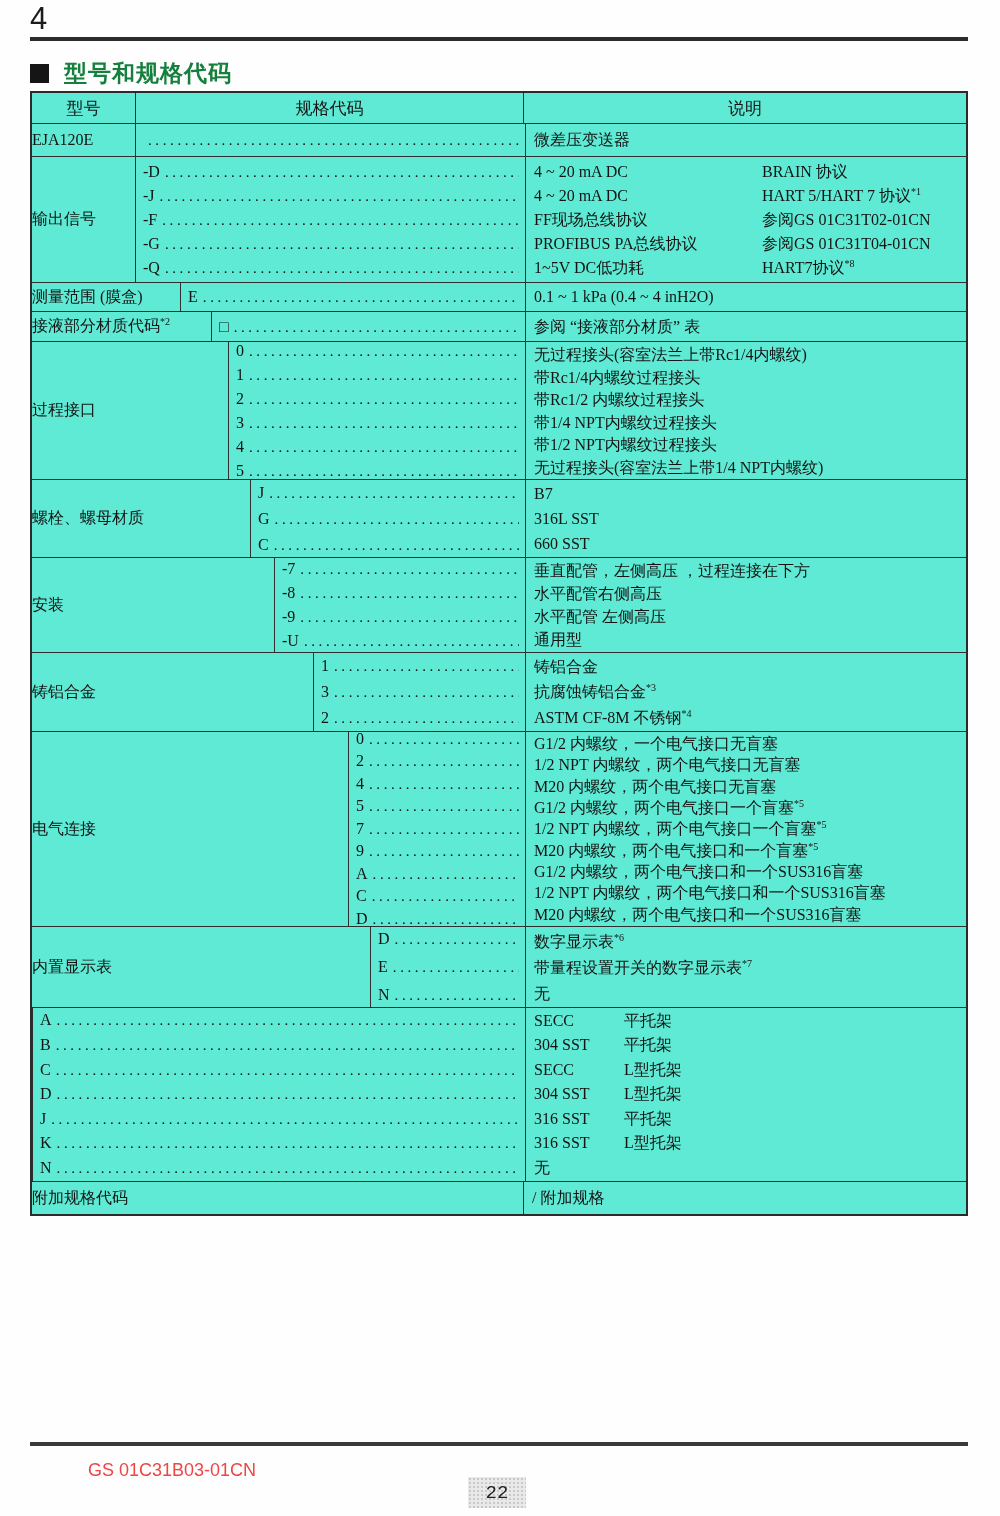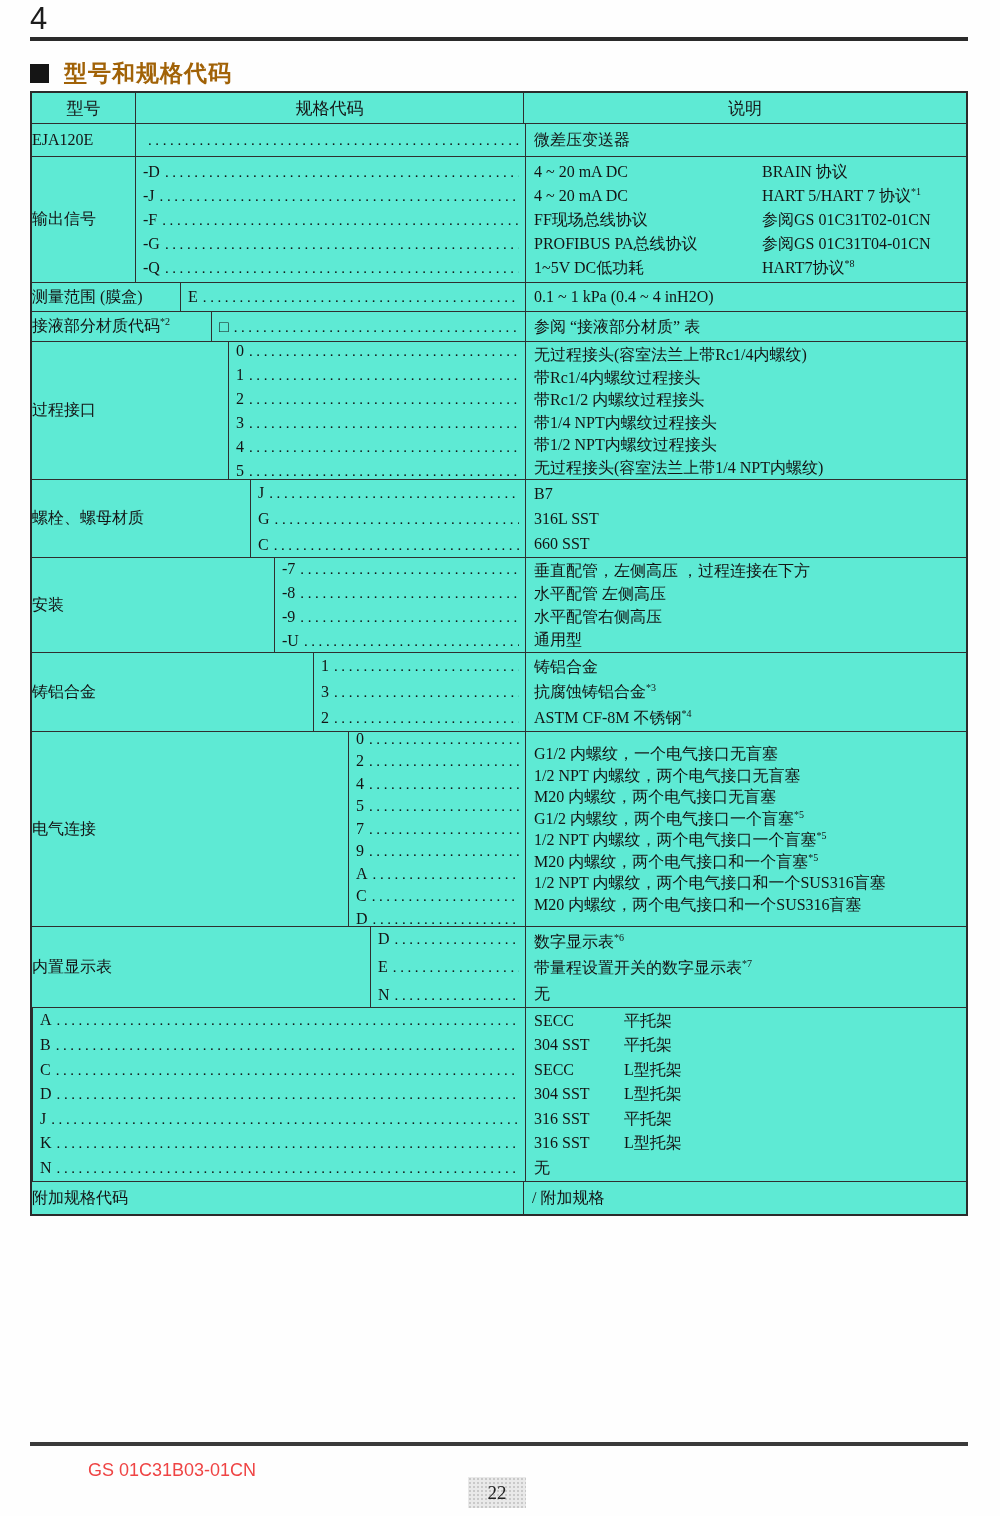--- a/index.html
+++ b/index.html
@@ -11,21 +11,21 @@
   
   .chapnum{
     position:absolute; left:30px; top:2px; font-size:31px; line-height:34px;
     font-family:"Liberation Sans","DejaVu Sans",sans-serif; color:#1c1c1c;
   }
   .chaprule{position:absolute; left:30px; top:37px; width:938px; height:4px; background:#2b2b2b;}
   .heading{position:absolute; left:30px; top:58px; display:flex; align-items:center; gap:15px;}
   .sq{width:19px; height:19px; background:#151515;}
   .heading h2{
     margin:0; font-size:23px; font-weight:bold; letter-spacing:1px;
-    font-family:"Liberation Sans","DejaVu Sans",sans-serif; color:#a16207;
+    font-family:"Liberation Sans","DejaVu Sans",sans-serif; color:#15803d;
   }
   
   .mtable{
     position:absolute; left:30px; top:91px; width:938px;
     border:2px solid #2b2b2b; box-sizing:border-box; background:#5eead4;
     font-size:16px;
   }
   .thead{display:flex; height:30px; box-sizing:border-box;}
   .hc{display:flex; align-items:center; justify-content:center; box-sizing:border-box; font-size:17px;}
   .hc + .hc{border-left:1.5px solid #2f2f2f;}
@@ -68,21 +68,21 @@
   
   .footrule{position:absolute; left:30px; top:1442px; width:938px; height:4px; background:#3a3a3a;}
   .docnum{
     position:absolute; left:48px; top:1460px; font-size:18px; color:#ef4444;
     font-family:"Liberation Sans","DejaVu Sans",sans-serif;
     margin-left:40px;
   }
   .pagenum{
     position:absolute; left:468px; top:1477px; width:58px; height:31px;
     display:flex; align-items:center; justify-content:center;
-    font-size:19px; font-family:Liberation Serif, serif; color:#222;
+    font-size:19px; font-family:Liberation Mono, monospace; color:#222;
     background-color:#e9e9e9;
     background-image:radial-gradient(#c9c9c9 0.8px, transparent 0.9px);
     background-size:4px 4px;
   }
 </style>
 </head>
 <body>
 
 <div class="page">
 
@@ -299,24 +299,24 @@
           <div class="cline">
             <span class="code">-U</span>
             <span class="leader"></span>
           </div>
         </div>
         <div class="descs">
           <div class="dline">
             <span class="d1">垂直配管，左侧高压 ，过程连接在下方</span>
           </div>
           <div class="dline">
+            <span class="d1">水平配管右侧高压</span>
+          </div>
+          <div class="dline">
             <span class="d1">水平配管 左侧高压</span>
-          </div>
-          <div class="dline">
-            <span class="d1">水平配管右侧高压</span>
           </div>
           <div class="dline">
             <span class="d1">通用型</span>
           </div>
         </div>
       </div>
     <div class="sec lh26" style="height:79px">
         <div class="lbl" style="width: 281px;">
           <span>铸铝合金</span>
         </div>
@@ -401,20 +401,23 @@
           <div class="dline">
             <span class="d1">G1/2 内螺纹，两个电气接口一个盲塞<sup>*5</sup></span>
           </div>
           <div class="dline">
             <span class="d1">1/2 NPT 内螺纹，两个电气接口一个盲塞<sup>*5</sup></span>
           </div>
           <div class="dline">
             <span class="d1">M20 内螺纹，两个电气接口和一个盲塞<sup>*5</sup></span>
           </div>
           <div class="dline">
+            <span class="d1">G1/2 内螺纹，两个电气接口和一个SUS316盲塞</span>
+          </div>
+          <div class="dline">
             <span class="d1">1/2 NPT 内螺纹，两个电气接口和一个SUS316盲塞</span>
           </div>
           <div class="dline">
             <span class="d1">M20 内螺纹，两个电气接口和一个SUS316盲塞</span>
           </div>
         </div>
       </div>
     <div class="sec lh27" style="height:81px">
         <div class="lbl" style="width: 338px;">
           <span>内置显示表</span>

